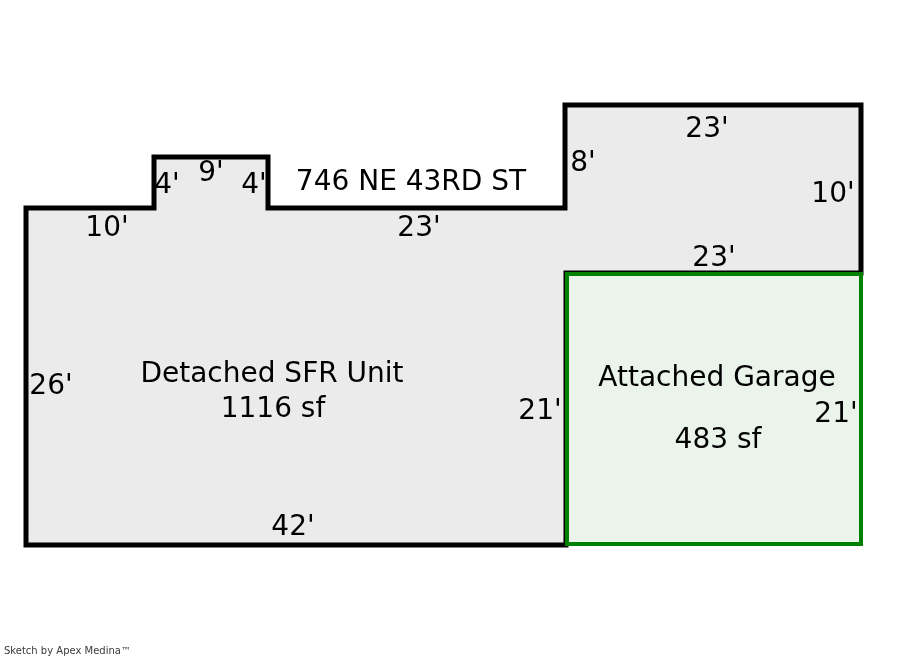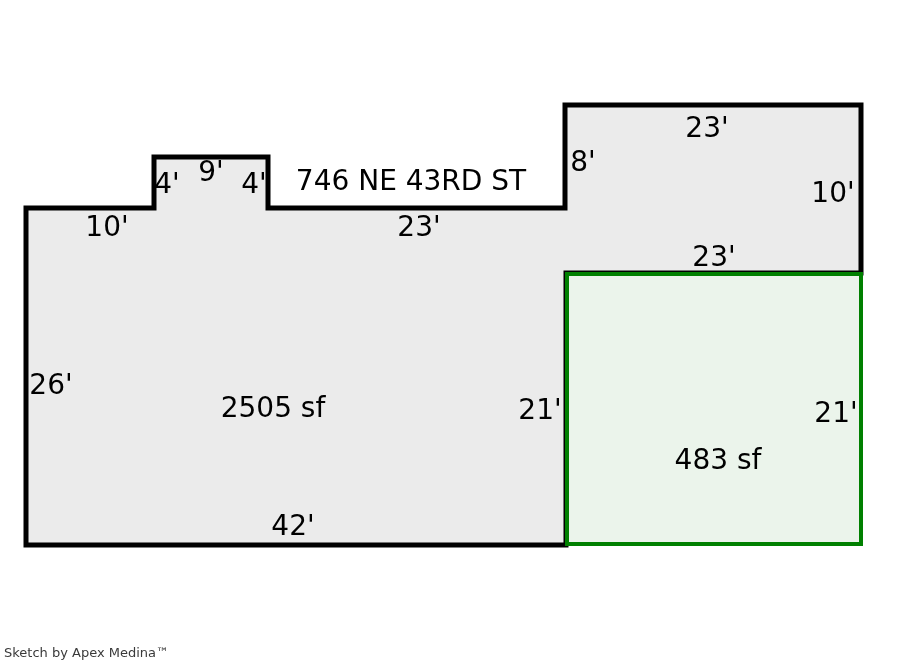--- a/index.html
+++ b/index.html
@@ -22,21 +22,21 @@
   }
   .lbl {
     position: absolute;
     transform: translate(-50%, -50%);
     white-space: nowrap;
     color: #000000;
     font-size: 28px;
     line-height: 1;
   }
   .lbl.small {
-    font-size: 13px;
+    font-size: 10px;
     color: #3a3a3a;
     transform: none;
   }
 </style>
 </head>
 <body>
 
 <div class="canvas">
 
   <svg class="plan-svg" width="900" height="660" viewBox="0 0 900 660">
@@ -55,18 +55,20 @@
   <div class="lbl" style="left:419px; top:227px;">23'</div>
   <div class="lbl" style="left:583px; top:162px;">8'</div>
   <div class="lbl" style="left:707px; top:128px;">23'</div>
   <div class="lbl" style="left:833px; top:193px;">10'</div>
   <div class="lbl" style="left:714px; top:257px;">23'</div>
   <div class="lbl" style="left:51px;  top:385px;text-align:right;">26'</div>
   <div class="lbl" style="left:540px; top:410px;">21'</div>
   <div class="lbl" style="left:836px; top:413px;">21'</div>
   <div class="lbl" style="left:293px; top:526px;">42'</div>
 
-  <div class="lbl" style="left:273px; top:408px;">2505 sf</div>
-  <div class="lbl" style="left:718px; top:460px;">483 sf</div>
+  <div class="lbl" style="left:272px; top:373px;">Detached SFR Unit</div>
+  <div class="lbl" style="left:273px; top:408px;">1116 sf</div>
+  <div class="lbl" style="left:717px; top:377px;">Attached Garage</div>
+  <div class="lbl" style="left:718px; top:439px;">483 sf</div>
 
   <div class="lbl small" style="left:4px; top:646px;">Sketch by Apex Medina™</div>
 
 </div>
 
 </body></html>

